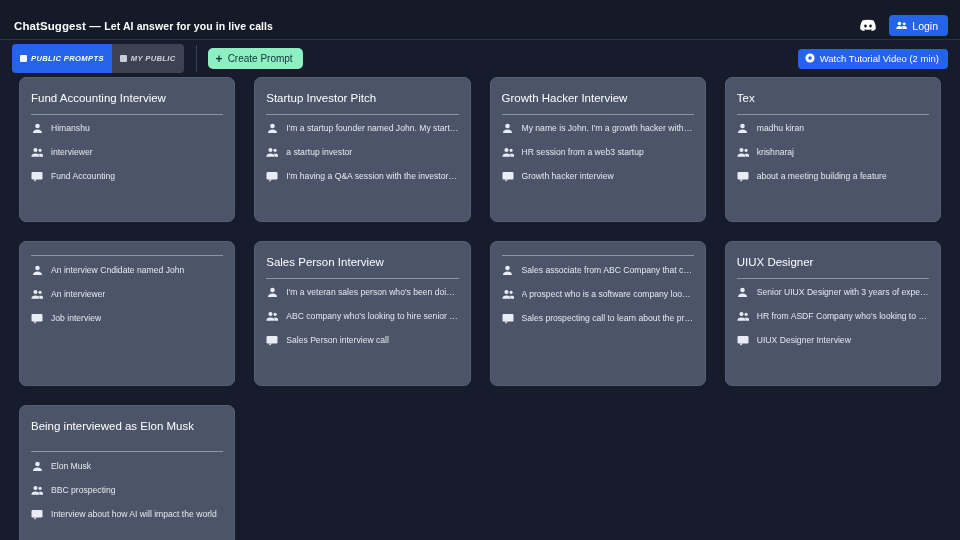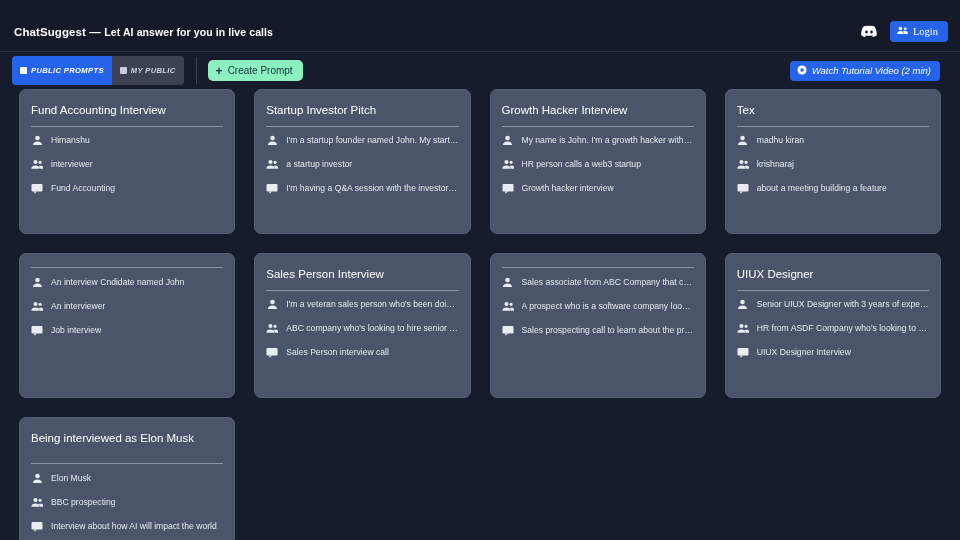--- a/index.html
+++ b/index.html
@@ -12,21 +12,21 @@
 
   body {
     background: #161c2b;
     font-family: "Liberation Sans", sans-serif;
     color: #e6e9ef;
     -webkit-font-smoothing: antialiased;
   }
 
   
   .header {
-    height: 52px;
+    height: 40px;
     background: #141a28;
     border-bottom: 1px solid #2b3244;
     display: flex;
     align-items: center;
     padding: 12px 12px 0 14px;
   }
 
   .brand {
     font-size: 11.5px;
     font-weight: bold;
@@ -54,21 +54,21 @@
     background: #2563eb;
     border: none;
     border-radius: 4px;
     height: 21px;
     padding: 0 10px 0 7px;
     display: flex;
     align-items: center;
     gap: 5px;
     color: #fff;
     font-size: 10.5px;
-    font-family: Liberation Serif, serif;
+    font-family: Liberation Sans, sans-serif;
     cursor: pointer;
     white-space: nowrap;
   }
 
   
   .toolbar {
     height: 37px;
     display: flex;
     align-items: center;
     padding: 0 12px 0 12px;
@@ -126,35 +126,34 @@
     color: #16323f;
     font-size: 10px;
     font-family: "Liberation Sans", sans-serif;
     cursor: pointer;
     white-space: nowrap;
   }
   .create-btn .plus { font-size: 12px; line-height: 1; font-weight: bold; }
 
   .watch-btn {
     position: absolute;
-    right: 20px;
+    right: 12px;
     background: #2563eb;
     border: none;
     border-radius: 4px;
     height: 20px;
     padding: 0 9px 0 7px;
     display: flex;
     align-items: center;
     gap: 5px;
     color: #ffffff;
     font-size: 9.5px;
     font-family: "Liberation Sans", sans-serif;
     cursor: pointer;
     white-space: nowrap;
-    font-style: italic;
   }
 
   
   .grid {
     display: grid;
     grid-template-columns: repeat(4, 1fr);
     gap: 19px;
     padding: 0 19px;
   }
 
@@ -349,21 +348,21 @@
       </div>
       <div class="card-row">
         <span class="row-icon">
           <svg width="12" height="11" viewBox="0 0 14 12" fill="#e9ecf2">
             <circle cx="5.2" cy="3.1" r="2.4"></circle>
             <circle cx="10.6" cy="3.5" r="1.8"></circle>
             <path d="M0.4 11c0-2.3 2.1-3.7 4.8-3.7S10 8.7 10 11z"></path>
             <path d="M10.2 11c0-1.4-.5-2.5-1.4-3.2.7-.3 1.6-.4 2.6-.4 1.8 0 3 1.1 3 2.8V11z"></path>
           </svg>
         </span>
-        <span class="row-text">HR person calls a web3 startup</span>
+        <span class="row-text">HR session from a web3 startup</span>
       </div>
       <div class="card-row">
         <span class="row-icon">
           <svg width="12" height="11" viewBox="0 0 13 12" fill="#e9ecf2">
             <rect x="0.5" y="1" width="12" height="8.2" rx="1.3"></rect>
             <path d="M3.4 9.2h3.1L3.9 11.6z"></path>
           </svg>
         </span>
         <span class="row-text">Growth hacker interview</span>
       </div>

